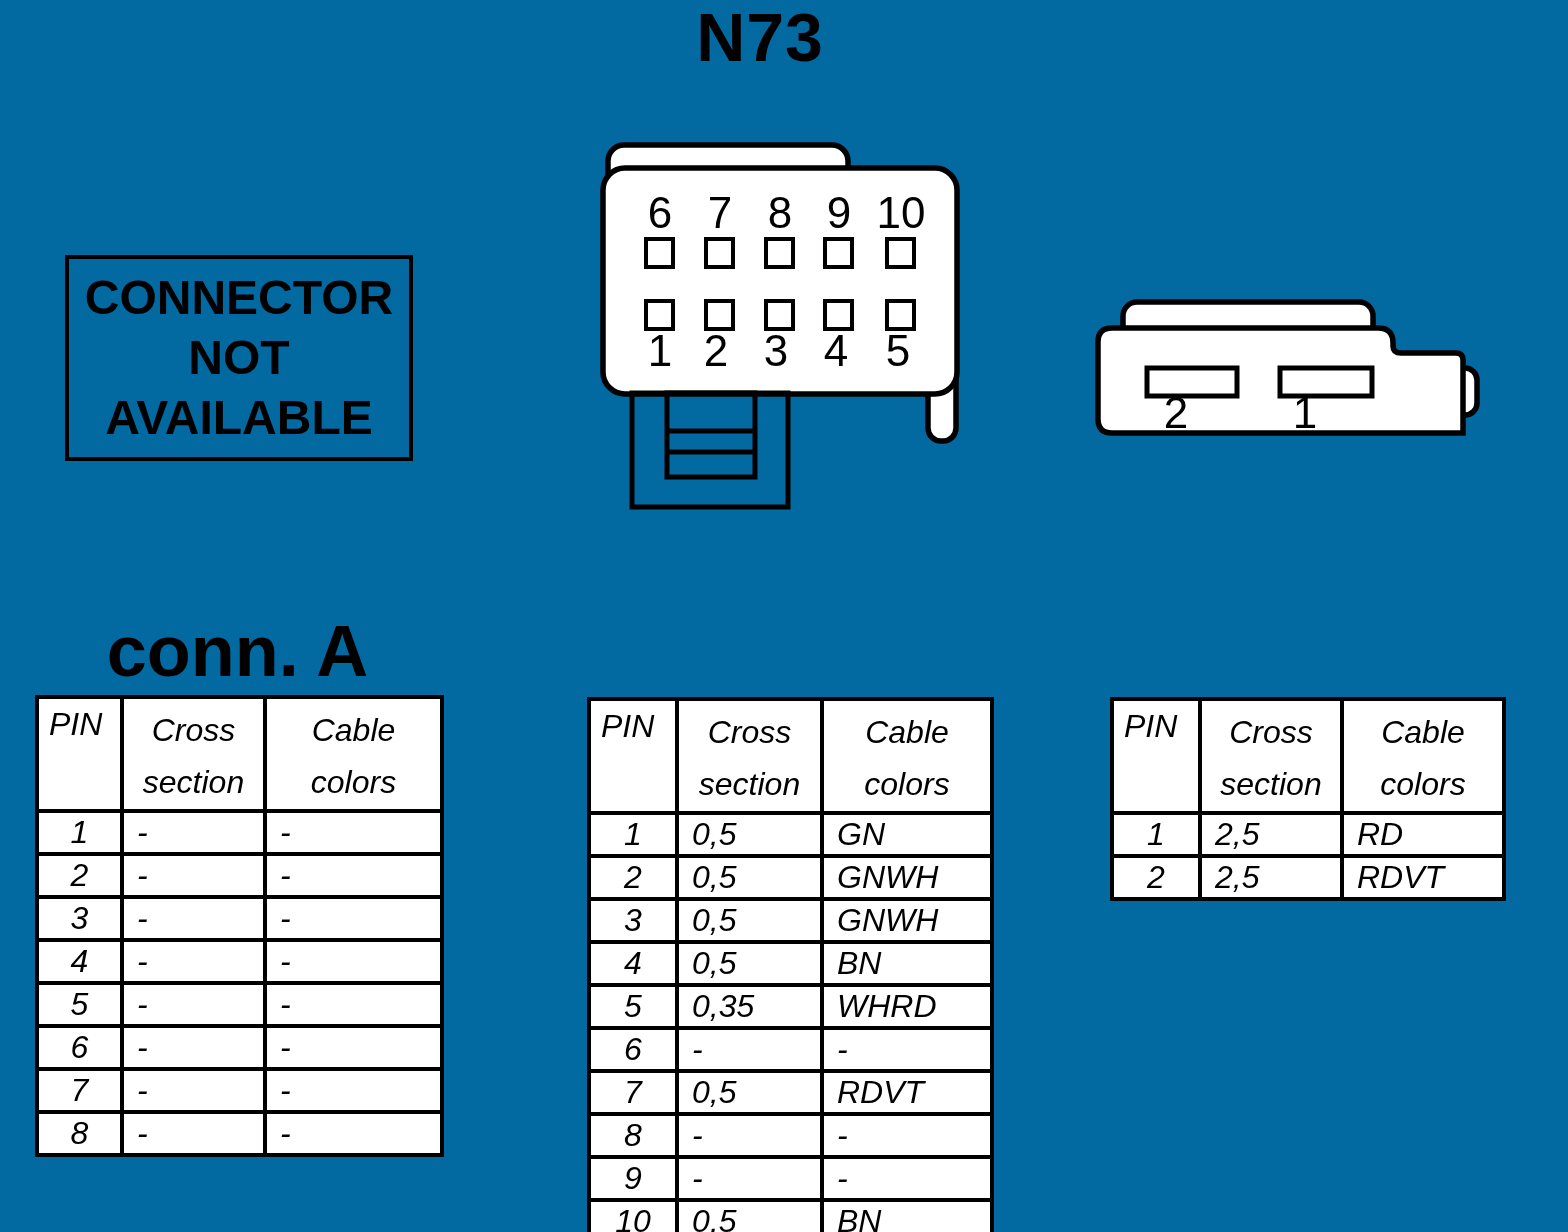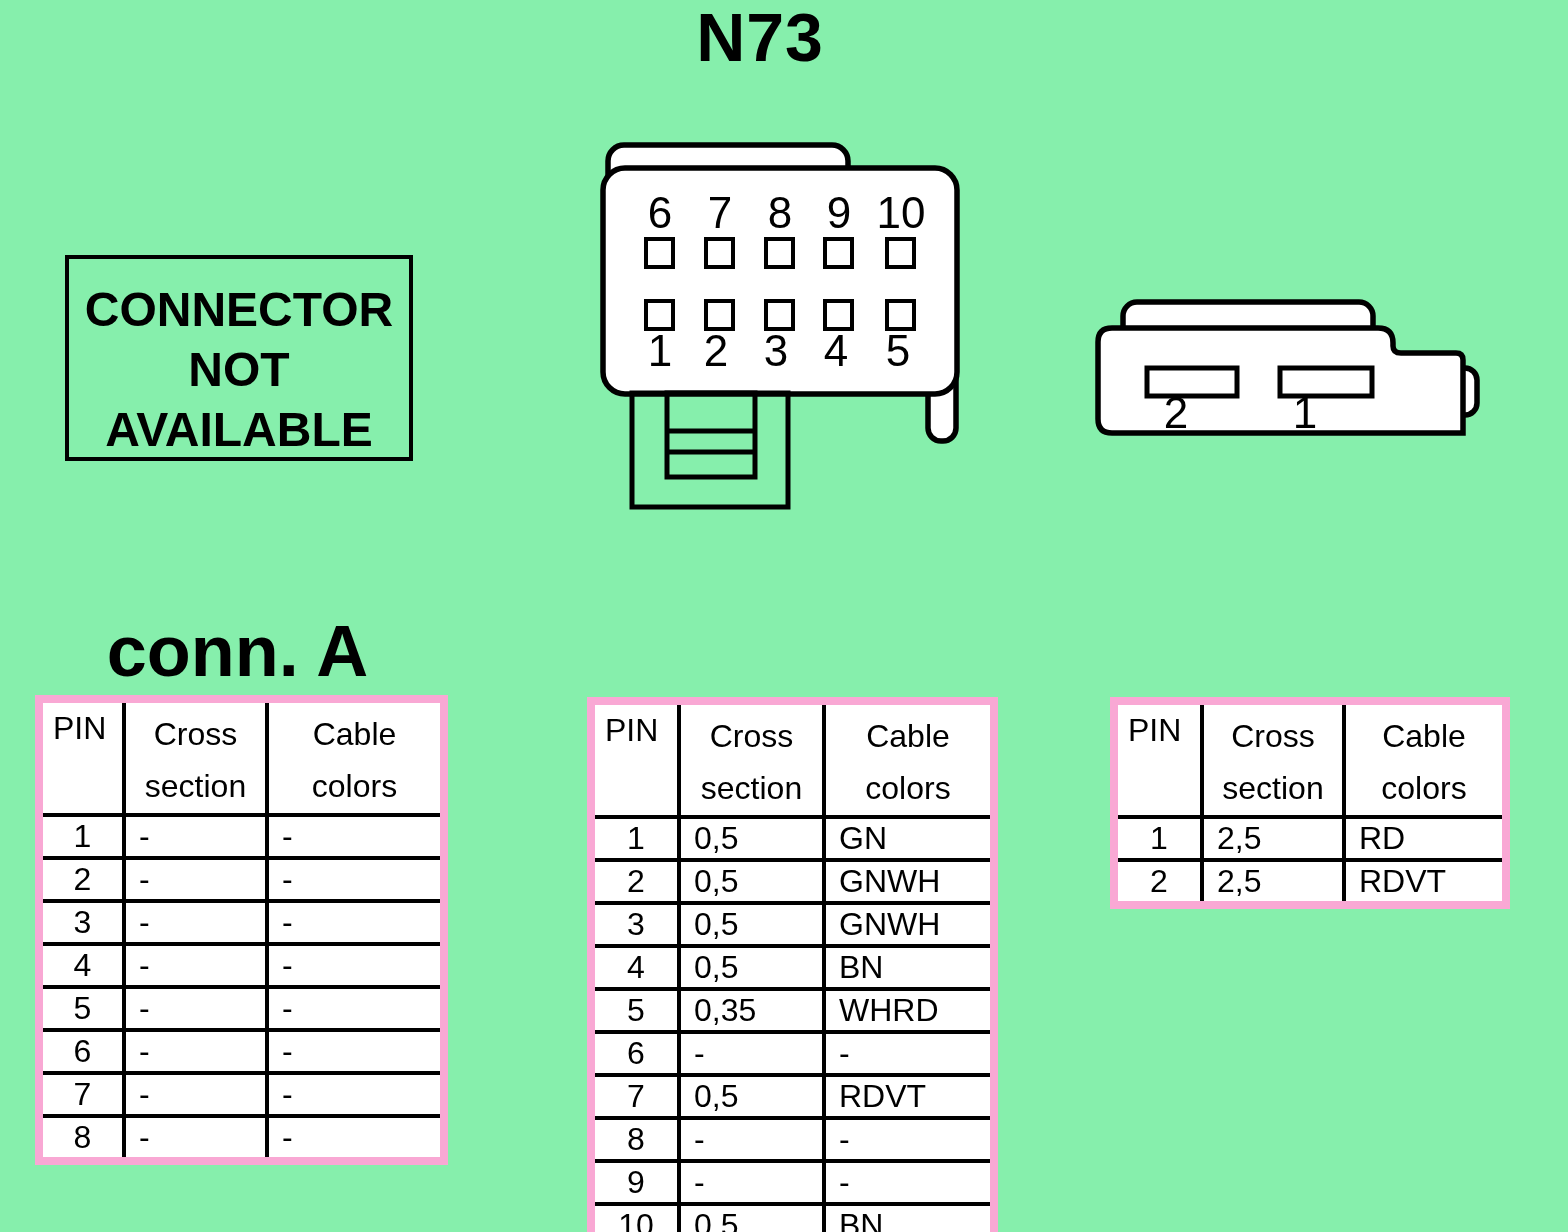--- a/index.html
+++ b/index.html
@@ -4,42 +4,42 @@
 <style>
   html, body { margin: 0; padding: 0; background: #ffffff; }
   body {
     font-family: "Liberation Sans", "DejaVu Sans", sans-serif;
     color: #000;
   }
   .page {
     position: relative;
     width: 1568px;
     height: 1232px;
-    background: #86efac;
+    background: #0369a1;
     overflow: hidden;
   }
   .abs { position: absolute; }
 
   
   #device-label {
     position: absolute;
     left: 560px; top: 5px; width: 400px;
     text-align: center;
     font-size: 68px; font-weight: bold; line-height: 64px;
     letter-spacing: 1px;
   }
 
   
   #na-box {
     position: absolute;
     left: 65px; top: 255px; width: 348px; height: 206px;
     border: 4px solid #000; box-sizing: border-box;
     text-align: center;
     font-size: 48px; font-weight: bold; line-height: 60px;
-    padding-top: 21px;
+    padding-top: 9px;
     white-space: pre-line;
     letter-spacing: 0px;
   }
 
   
   svg .ln  { fill: #fff; stroke: #000; stroke-width: 5.5; }
   svg .lnn { fill: none; stroke: #000; stroke-width: 5; }
   svg .sq  { fill: #fff; stroke: #000; stroke-width: 4; }
   svg .sq2 { fill: #fff; stroke: #000; stroke-width: 5; }
   svg text {
@@ -56,22 +56,23 @@
     margin-top: 32px;
   }
   #title-a { left: 35px;   width: 405px; }
   #title-b { left: 587px;  width: 403px; }
   #title-c { left: 1110px; width: 392px; }
 
   
   .pin-table {
     position: absolute;
     border-collapse: collapse; table-layout: fixed;
-    border: 8px solid #f9a8d4;
+    border: 1px solid #f9a8d4;
     background: #fff;
+    font-style: italic;
   }
   .pin-table th, .pin-table td {
     border: 4px solid #000;
     font-size: 32px; font-weight: 400;
     overflow: hidden;
   }
   .pin-table th.h-pin {
     text-align: left; vertical-align: top;
     padding: 5px 0 0 10px; line-height: 40px;
   }

